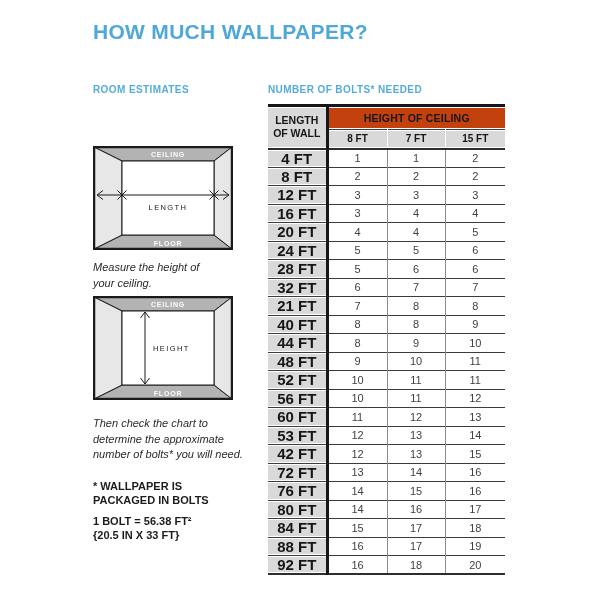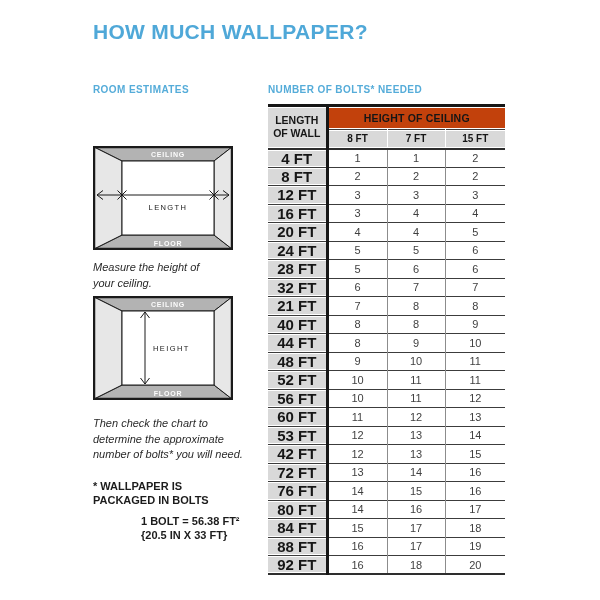--- a/index.html
+++ b/index.html
@@ -31,21 +31,21 @@
   .room-diagram { position: absolute; left: 93px; width: 140px; height: 104px; }
   .diagram1 { top: 146px; }
   .diagram2 { top: 296px; }
 
   .note {
     position: absolute; left: 93px; top: 479px;
     font-size: 11px; line-height: 1.3; font-weight: bold; color: #1c1c1c; white-space: pre-line;
   }
   .bolt-info {
     position: absolute; left: 93px; top: 514px;
-    font-size: 11px; line-height: 1.3; font-weight: bold; color: #1c1c1c; white-space: pre-line; margin-left: 48px;
+    font-size: 11px; line-height: 1.3; font-weight: bold; color: #1c1c1c; white-space: pre-line;
   }
 
   .table-wrap { position: absolute; left: 268px; top: 104px; width: 237px; }
   table.bolts {
     width: 237px; border-collapse: collapse; table-layout: fixed;
     border-top: 3px solid #161616;
   }
   table.bolts col.c1 { width: 59px; }
   table.bolts col.c2 { width: 60px; }
   table.bolts col.c3 { width: 58px; }

